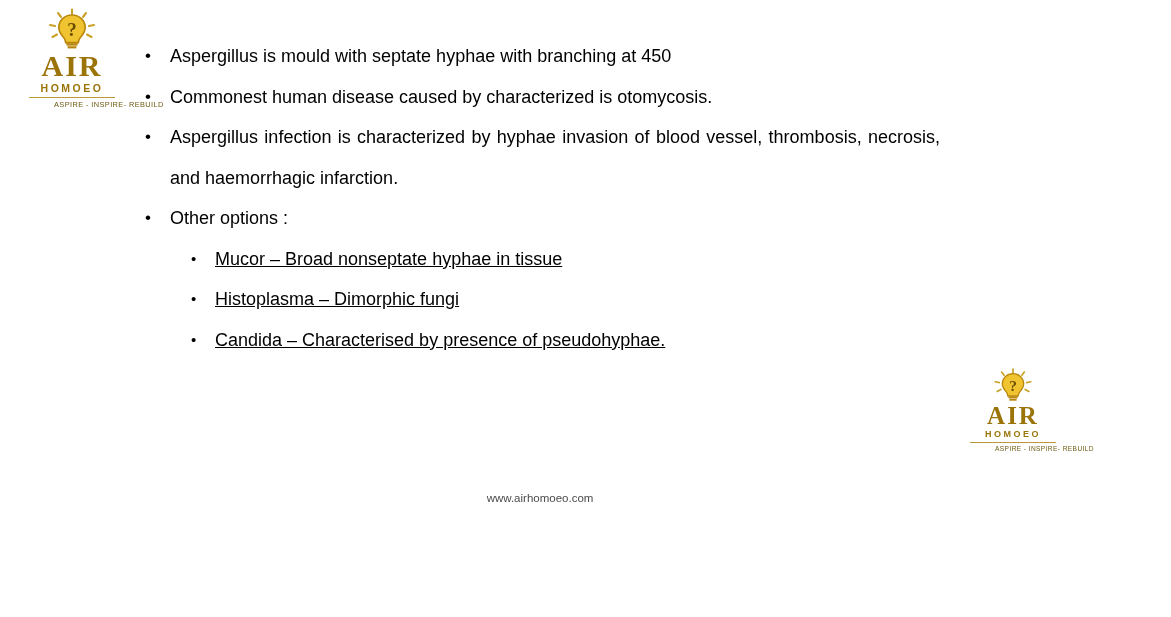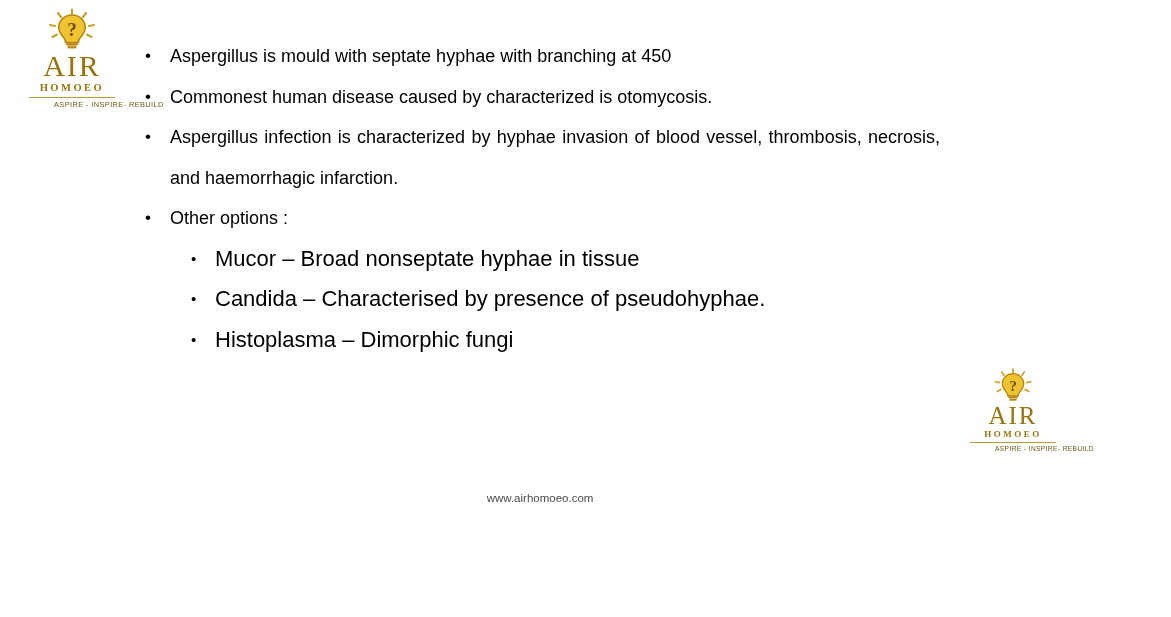--- a/index.html
+++ b/index.html
@@ -40,29 +40,29 @@
     height: 42px;
     margin-bottom: 1px;
   }
   .logo-bottom-right .logo-bulb {
     height: 34px;
   }
   .logo-bulb svg { display: block; margin: 0 auto; }
 
   .logo-air {
     font-family: "Liberation Serif", serif;
-    font-weight: normal;
+    font-weight: bold;
     letter-spacing: 2px;
     font-size: 30px;
     color: #9a7409;
   }
   .logo-bottom-right .logo-air { font-size: 25px; }
 
   .logo-homoeo {
-    font-family: Liberation Serif, serif;
+    font-family: Liberation Sans, sans-serif;
     font-weight: bold;
     letter-spacing: 2.5px;
     font-size: 10.5px;
     color: #9a7409;
     margin-top: 2px;
   }
   .logo-bottom-right .logo-homoeo { font-size: 9px; }
 
   .logo-rule {
     height: 1px;
@@ -116,23 +116,24 @@
 
   ul.sub {
     list-style: none;
     margin: 0;
     padding: 0;
   }
   ul.sub > li {
     position: relative;
     padding-left: 30px;
     margin-left: 45px;
-    font-size: 22px;
+    font-size: 18px;
     line-height: 40.5px;
     text-align: left;
+    text-decoration: underline;
   }
   ul.sub > li::before {
     content: "\2022";
     position: absolute;
     left: 6px;
     top: 0;
     font-size: 15px;
     line-height: 40.5px;
   }
 
@@ -199,18 +200,18 @@
 
 <div class="content">
   <ul class="bullets">
     <li class="nojustify">Aspergillus is mould with septate hyphae with branching at 450</li>
     <li class="nojustify">Commonest human disease caused by characterized is otomycosis.</li>
     <li>Aspergillus infection is characterized by hyphae invasion of blood vessel, thrombosis, necrosis, and haemorrhagic infarction.</li>
     <li class="nojustify">Other options :</li>
   </ul>
   <ul class="sub">
     <li>Mucor – Broad nonseptate hyphae in tissue</li>
+    <li>Histoplasma – Dimorphic fungi</li>
     <li>Candida – Characterised by presence of pseudohyphae.</li>
-    <li>Histoplasma – Dimorphic fungi</li>
   </ul>
 </div>
 
 <div class="footer-url">www.airhomoeo.com</div>
 
 </body></html>

